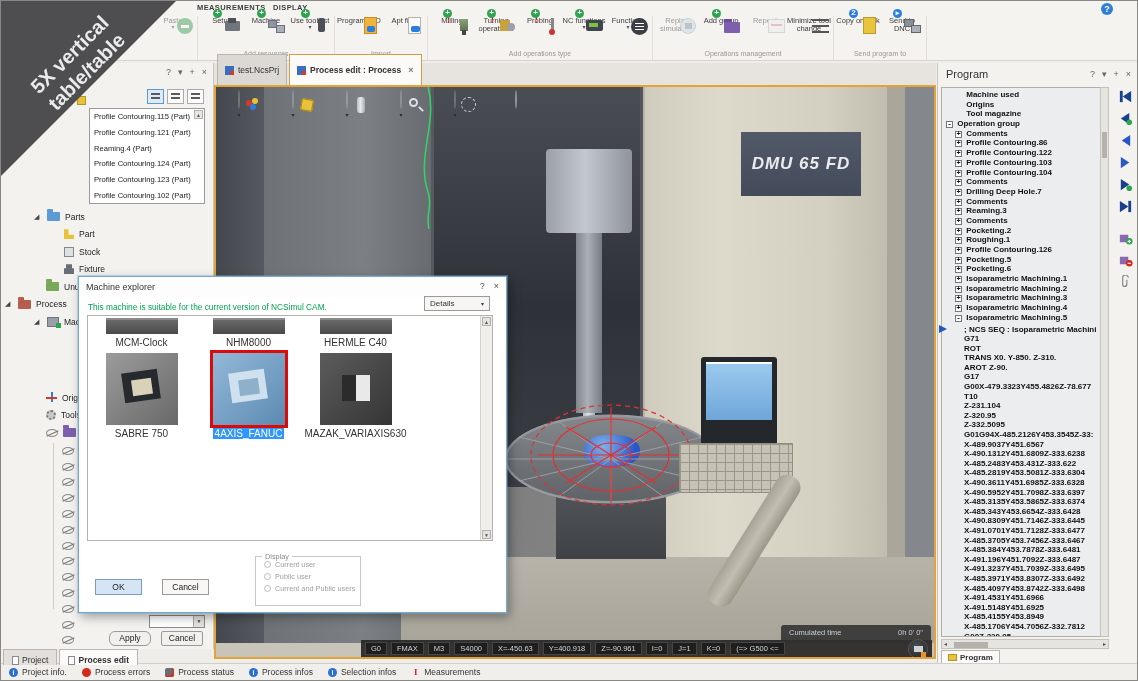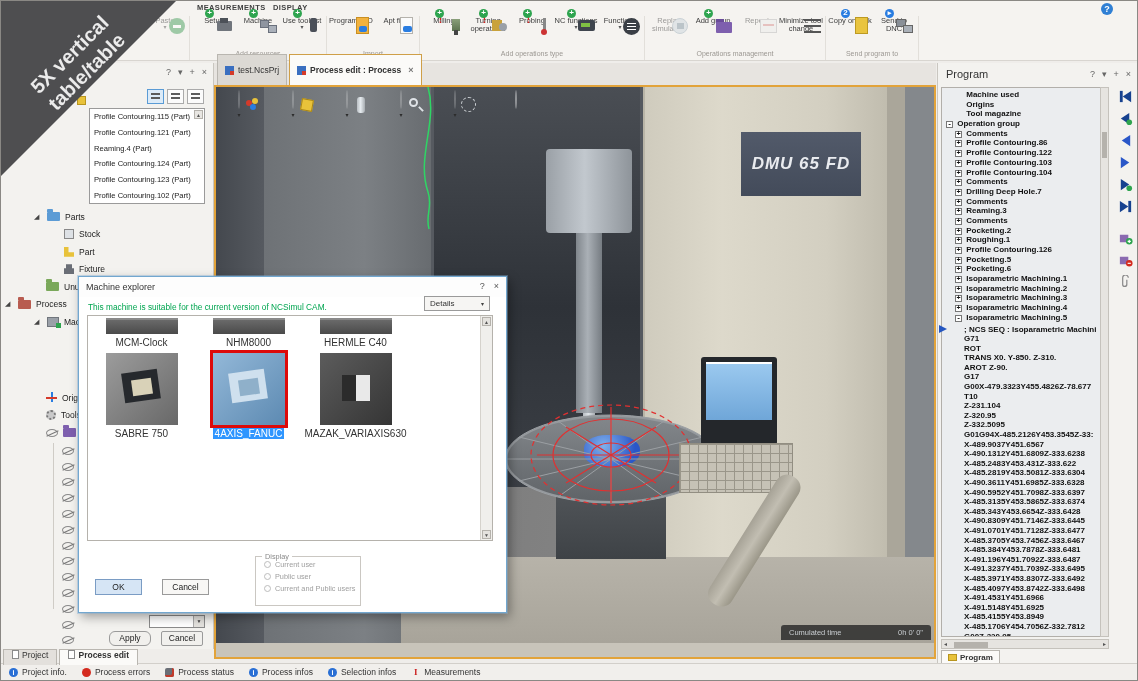--- a/index.html
+++ b/index.html
@@ -6,21 +6,21 @@
   html,body { background:#d8d6d2; }
   body { font-family:"Liberation Sans", sans-serif; }
   .app { position:relative; width:1138px; height:681px; background:#efedea; overflow:hidden; border:1px solid #8a8884; }
 
   
   .ribbon { position:absolute; left:0; top:0; width:100%; height:60px; background:#f5f3f0; border-bottom:1px solid #d8d5d0; }
   .ribbon-tabs { position:relative; height:15px; }
   .rtab { position:absolute; top:2px; font-size:7.5px; font-weight:600; letter-spacing:.4px; color:#3f3f3f; }
   .rtab.t0 { left:196px; } .rtab.t1 { left:272px; }
   .app-help { position:absolute; right:24px; top:2px; width:12px; height:12px; border-radius:50%; background:#2f7fd4; color:#fff; font:700 9px/12px "Liberation Sans",sans-serif; text-align:center; }
-  .ribbon-body { position:absolute; left:0; top:15px; right:0; height:44px; display:flex; padding-left:140px; }
+  .ribbon-body { position:absolute; left:8px; top:15px; right:0; height:44px; display:flex; padding-left:140px; }
   .rgroup { display:flex; flex-direction:column; border-right:1px solid #e2dfda; padding:0 2px; }
   .rbtns { flex:1; display:flex; align-items:flex-start; }
   .rbtn { width:44px; text-align:center; padding-top:1px; cursor:default; }
   .rlb { display:block; font-size:7.5px; line-height:8.3px; color:#3c3c3c; }
   .glabel { font-size:7px; color:#9b9792; text-align:center; height:10px; }
   .rbtn.dis { opacity:.5; }
   .ric { position:relative; width:24px; height:20px; margin:1px auto 1px; }
   .ric i { position:absolute; display:block; }
   .bdg { position:absolute; right:0; bottom:-1px; width:9px; height:9px; border-radius:50%; background:#2ea44f; color:#fff; font:700 8px/8px "Liberation Sans",sans-serif; text-align:center; }
   .bdg.add::after{content:"+";} .bdg.b2{background:#2a7de1;} .bdg.b2::after{content:"2";}
@@ -208,21 +208,21 @@
   .dlg-ok { left:16px; width:47px; background:#d6e5f5; border:1px solid #7a9cc4; }
   .dlg-cancel { left:83px; width:47px; background:#f8f7f5; border:1px solid #9a9a9a; }
   .dlg-display { position:absolute; left:176px; top:279px; width:106px; height:50px; border:1px solid #cac7c2; }
   .dlg-display legend,{}
   .dd-legend { position:absolute; left:6px; top:-5px; background:#fff; padding:0 3px; font-size:7.3px; color:#8a8a8a; }
   .radio-row { display:flex; align-items:center; gap:4px; margin:3px 0 0 8px; font-size:7.3px; color:#9e9e9e; }
   .rad { width:7px; height:7px; border:1px solid #bdbdbd; border-radius:50%; background:#fdfdfd; }
 
   
   .btabs { position:absolute; left:0; top:648px; height:16px; display:flex; gap:2px; padding-left:2px; z-index:5; }
-  .btab { display:flex; align-items:flex-start; gap:3px; padding:0 8px; font-size:8.5px; color:#333; background:#e3e0dc; border:1px solid #b9b6b0; border-bottom:none; }
+  .btab { display:flex; align-items:flex-end; gap:3px; padding:0 8px; font-size:8.5px; color:#333; background:#e3e0dc; border:1px solid #b9b6b0; border-bottom:none; }
   .btab.active { background:#fbfaf8; font-weight:700; }
   .pgico { width:7px; height:9px; background:#fff; border:1px solid #8a8a8a; }
   .statusbar { position:absolute; left:0; bottom:0; width:100%; height:17px; background:#f1efec; border-top:1px solid #d2cfca; display:flex; align-items:center; gap:15px; padding-left:8px; font-size:8.5px; color:#333; }
   .sb-item { display:flex; align-items:center; gap:4px; }
   .sb-ic { width:9px; height:9px; border-radius:50%; background:#2a6fd4; color:#fff; font:700 7px/9px "Liberation Sans",sans-serif; text-align:center; }
   .ic-info .sb-ic::after { content:"i"; }
   .ic-err .sb-ic { background:#d42a1e; }
   .ic-status .sb-ic { border-radius:2px; background:#6a6e76; box-shadow:inset -2px -2px 0 #c23a2a; }
   .ic-meas .sb-ic { background:transparent; color:#c22; }
   .ic-meas .sb-ic::after { content:"I"; font:700 9px/9px "Liberation Serif",serif; }
@@ -386,26 +386,26 @@
         </div>
       <span class="lp-scrollup">▲</span>
     </div>
     <div class="ltree">
       <div class="trow" style="padding-left:33px">
         <span class="exp">◢</span>
         <span class="fld f-blue"></span>
         <span>Parts</span>
       </div>
       <div class="trow" style="padding-left:63px">
+        <span class="ic-part"></span>
+        <span>Part</span>
+      </div>
+      <div class="trow" style="padding-left:63px">
         <span class="ic-stock"></span>
         <span>Stock</span>
-      </div>
-      <div class="trow" style="padding-left:63px">
-        <span class="ic-part"></span>
-        <span>Part</span>
       </div>
       <div class="trow" style="padding-left:63px">
         <span class="ic-fixture"></span>
         <span>Fixture</span>
       </div>
       <div class="trow" style="padding-left:45px">
         <span class="fld f-green"></span>
         <span>Unused processes</span>
       </div>
       <div class="trow" style="padding-left:4px">
@@ -558,20 +558,36 @@
         </div>
         <div class="vbtn" style="width:44px">
           <span class="vbig"></span>
         </div>
       </div>
 
       <div class="cumt">
         <span>Cumulated time</span>
         <span>0h 0' 0"</span>
       </div>
+      <div class="ncbar">
+        <div style="display:flex;gap:4px;align-items:center;flex:1">
+            <span class="seg">G0</span>
+            <span class="seg">FMAX</span>
+            <span class="seg">M3</span>
+            <span class="seg">S4000</span>
+            <span class="seg">X=-450.63</span>
+            <span class="seg">Y=400.918</span>
+            <span class="seg">Z=-90.961</span>
+            <span class="seg">I=0</span>
+            <span class="seg">J=1</span>
+            <span class="seg">K=0</span>
+            <span class="seg">(=&gt; G500 &lt;=</span>
+          </div>
+        <span class="ncbtn"></span>
+      </div>
     </div>
   </div>
 
   <div class="rpanel">
     <div class="rp-title">Program</div>
     <div class="ph-icons" style="top:6px;right:8px;position:absolute">
       <span>?</span>
       <span>▾</span>
       <span>+</span>
       <span>×</span>

